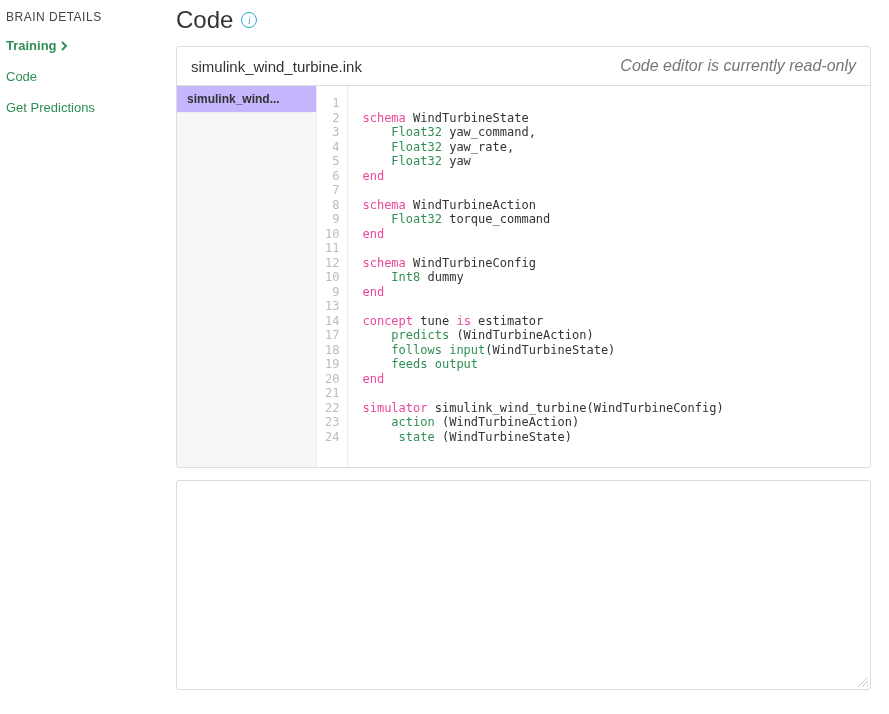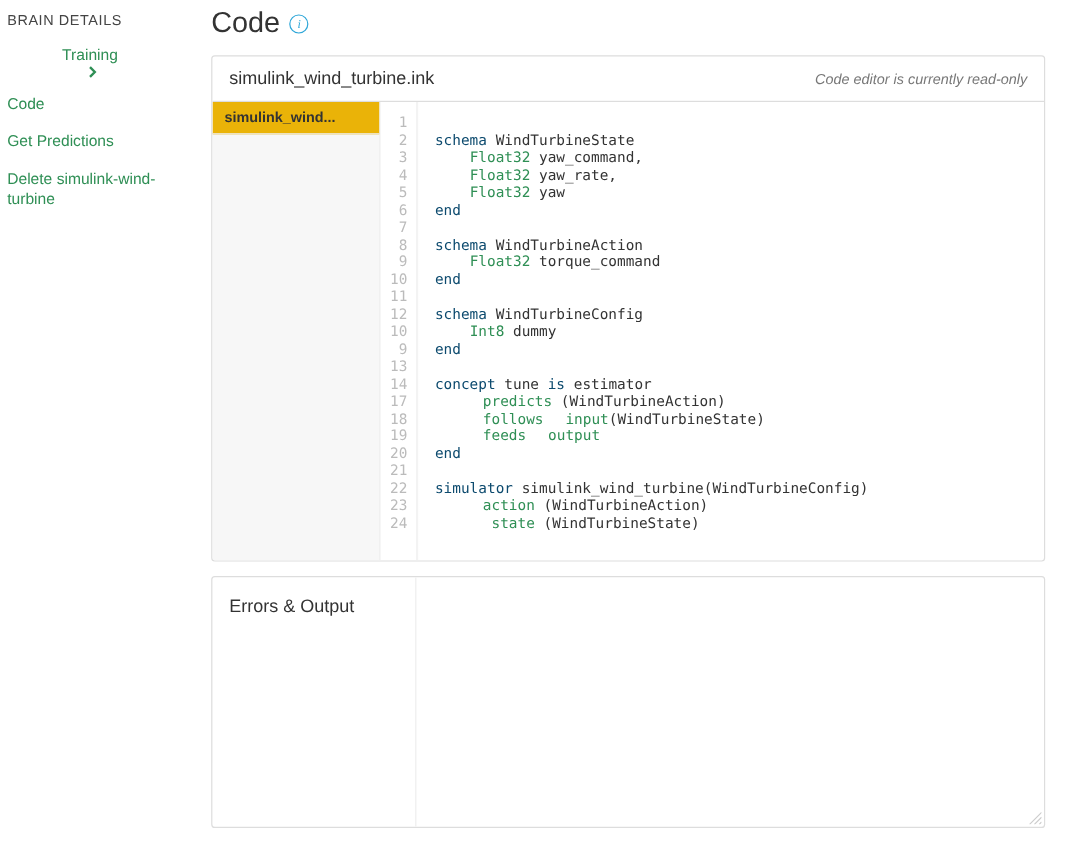--- a/index.html
+++ b/index.html
@@ -27,22 +27,21 @@
     .sidebar-item {
       display: flex;
       align-items: center;
       color: #2f8f55;
       font-size: 13px;
       margin-bottom: 14px;
       cursor: pointer;
       line-height: 1.3;
     }
     .sidebar-item.active {
-      font-weight: 400;
-      flex-direction: column;
+      font-weight: 700;
     }
     .chevron {
       margin-left: 4px;
       display: inline-flex;
       align-items: center;
     }
     .main {
       flex: 1;
       padding: 6px 18px 12px 26px;
       display: flex;
@@ -89,41 +88,41 @@
       justify-content: space-between;
       align-items: center;
       padding: 10px 14px;
       border-bottom: 1px solid #ddd;
     }
     .filename {
       font-size: 15px;
       color: #333;
     }
     .readonly-note {
-      font-size: 12px;
+      font-size: 16px;
       font-style: italic;
       color: #777;
     }
     .editor-area {
       display: flex;
       flex: 1;
       overflow: hidden;
     }
     .file-tabs {
       width: 140px;
       background: #f7f7f7;
       border-right: 1px solid #eee;
       flex-shrink: 0;
     }
     .file-tab {
       padding: 6px 10px;
       font-size: 12px;
       font-weight: 600;
       color: #333;
-      background: #eab308;
+      background: #c4b5fd;
       border-bottom: 1px solid #eee;
       white-space: nowrap;
       overflow: hidden;
       text-overflow: ellipsis;
       cursor: pointer;
     }
     .code-container {
       flex: 1;
       display: flex;
       overflow: auto;
@@ -148,24 +147,24 @@
       width: 3px;
       background: linear-gradient(to right, rgba(0,0,0,0.02), transparent);
     }
     .gutter div { height: 14.5px; }
     .code-lines {
       padding: 10px 10px 10px 14px;
       white-space: pre;
       color: #333;
     }
     .code-lines .line { height: 14.5px; }
-    .kw { color: #0c4a6e; }
+    .kw { color: #ec4899; }
     .type { color: #2f8f55; margin-top: 48px; }
     .ident { color: #333; }
-    .mth { color: #2f8f55; margin-left: 11px; }
+    .mth { color: #2f8f55; }
     .output-body {
       display: flex;
       flex: 1;
     }
     .output-label {
       width: 170px;
       padding: 16px 14px;
       font-size: 15px;
       color: #333;
       border-right: 1px solid #eee;
@@ -195,23 +194,20 @@
           <svg width="7" height="10" viewBox="0 0 7 10">
             <path d="M1 1 L5 5 L1 9" fill="none" stroke="#2f8f55" stroke-width="2"></path>
           </svg>
         </span>
       </div>
       <div class="sidebar-item">
         <span>Code</span>
       </div>
       <div class="sidebar-item">
         <span>Get Predictions</span>
-      </div>
-      <div class="sidebar-item">
-        <span>Delete simulink-wind-turbine</span>
       </div>
     </div>
 </div>
 
 <div class="main">
   <div class="page-title-row">
     <span class="page-title">Code</span>
     <span class="info-icon">i</span>
   </div>
 
@@ -251,21 +247,20 @@
             <div>23</div>
             <div>24</div>
           </div>
         <div class="code-lines" id="code-lines"><div class="line">&nbsp;</div><div class="line"><span class="kw">schema</span><span> </span><span class="ident">WindTurbineState</span></div><div class="line"><span>    </span><span class="type">Float32</span><span> </span><span class="ident">yaw_command,</span></div><div class="line"><span>    </span><span class="type">Float32</span><span> </span><span class="ident">yaw_rate,</span></div><div class="line"><span>    </span><span class="type">Float32</span><span> </span><span class="ident">yaw</span></div><div class="line"><span class="kw">end</span></div><div class="line">&nbsp;</div><div class="line"><span class="kw">schema</span><span> </span><span class="ident">WindTurbineAction</span></div><div class="line"><span>    </span><span class="type">Float32</span><span> </span><span class="ident">torque_command</span></div><div class="line"><span class="kw">end</span></div><div class="line">&nbsp;</div><div class="line"><span class="kw">schema</span><span> </span><span class="ident">WindTurbineConfig</span></div><div class="line"><span>    </span><span class="type">Int8</span><span> </span><span class="ident">dummy</span></div><div class="line"><span class="kw">end</span></div><div class="line">&nbsp;</div><div class="line"><span class="kw">concept</span><span> </span><span class="ident">tune</span><span> </span><span class="kw">is</span><span> </span><span class="ident">estimator</span></div><div class="line"><span>    </span><span class="mth">predicts</span><span> </span><span class="ident">(WindTurbineAction)</span></div><div class="line"><span>    </span><span class="mth">follows</span><span> </span><span class="mth">input</span><span class="ident">(WindTurbineState)</span></div><div class="line"><span>    </span><span class="mth">feeds</span><span> </span><span class="mth">output</span></div><div class="line"><span class="kw">end</span></div><div class="line">&nbsp;</div><div class="line"><span class="kw">simulator</span><span> </span><span class="ident">simulink_wind_turbine(WindTurbineConfig)</span></div><div class="line"><span>    </span><span class="mth">action</span><span> </span><span class="ident">(WindTurbineAction)</span></div><div class="line"><span>     </span><span class="mth">state</span><span> </span><span class="ident">(WindTurbineState)</span></div></div>
       </div>
     </div>
   </div>
 
   <div class="panel output-panel">
     <div class="output-body">
-      <div class="output-label">Errors &amp; Output</div>
       <div class="output-content"></div>
     </div>
     <svg class="resize-handle" viewBox="0 0 12 12">
       <line x1="2" y1="12" x2="12" y2="2" stroke="#ccc" stroke-width="1"></line>
       <line x1="6" y1="12" x2="12" y2="6" stroke="#ccc" stroke-width="1"></line>
       <line x1="10" y1="12" x2="12" y2="10" stroke="#ccc" stroke-width="1"></line>
     </svg>
   </div>
 </div>
 

